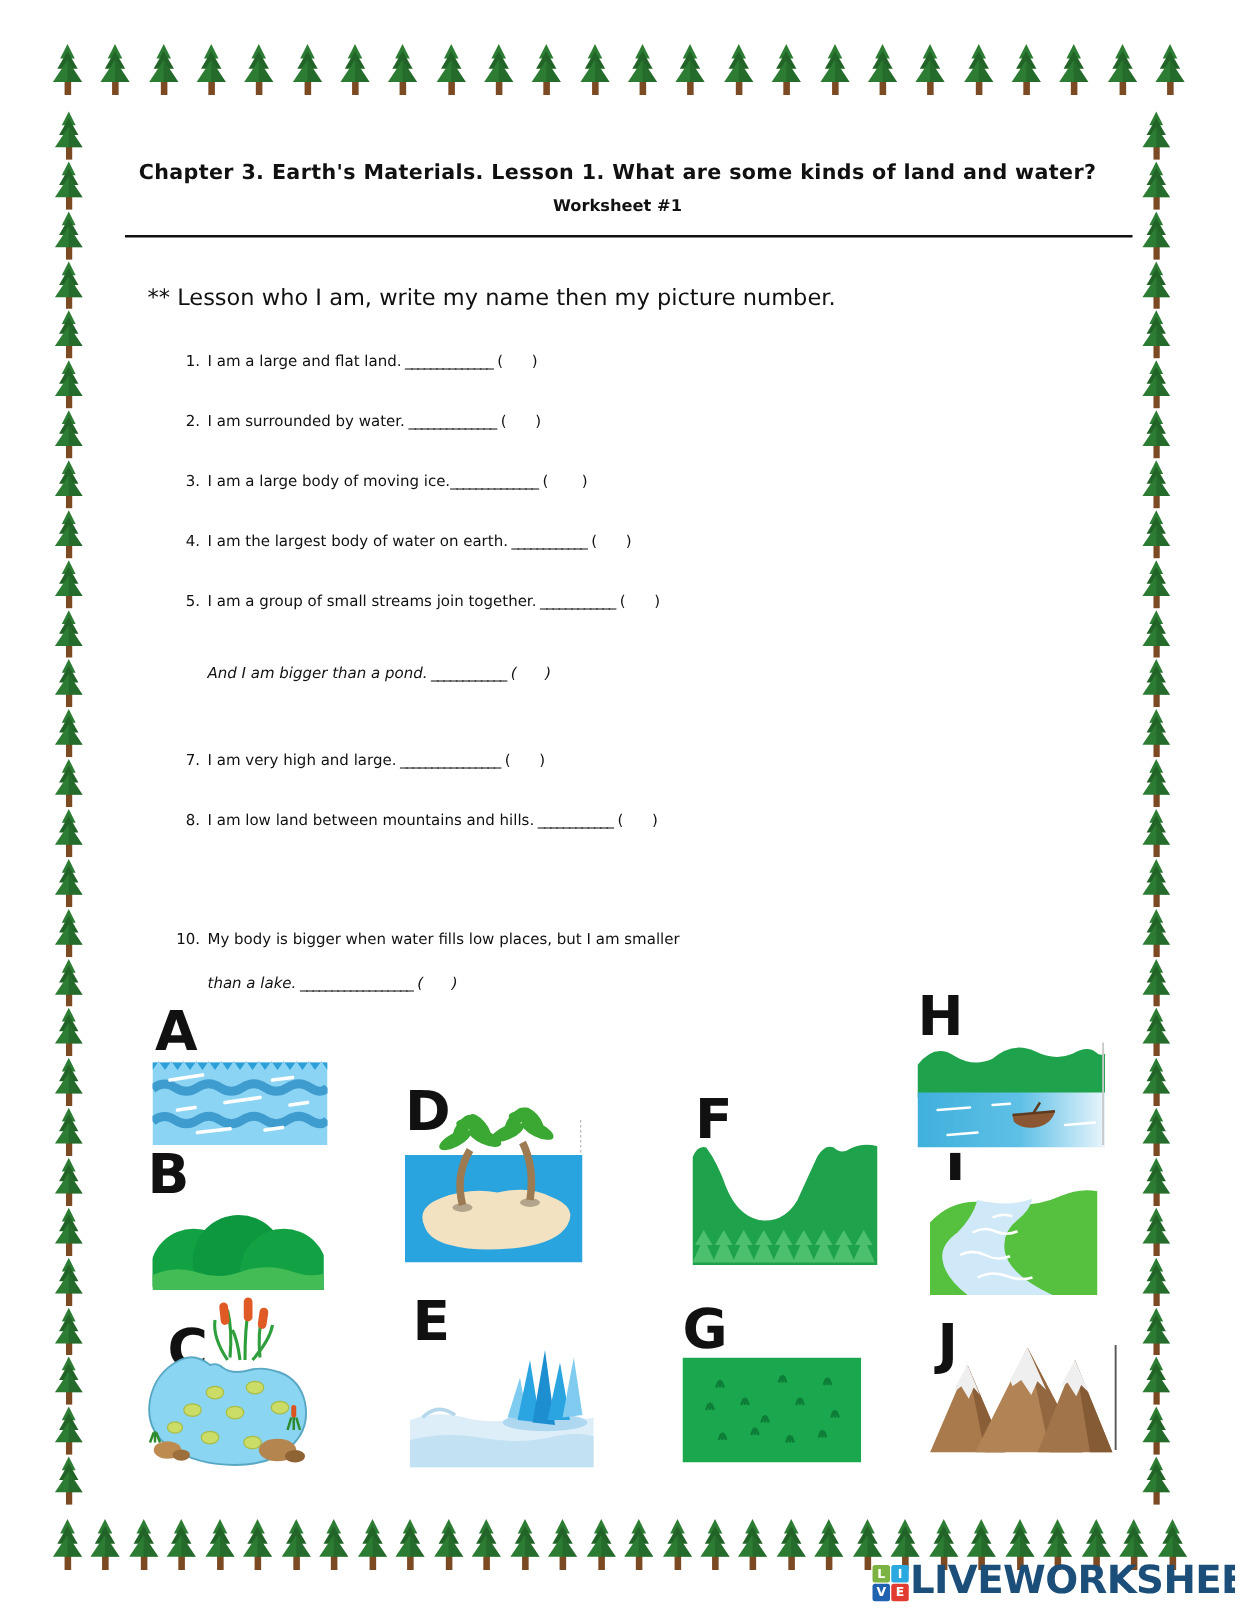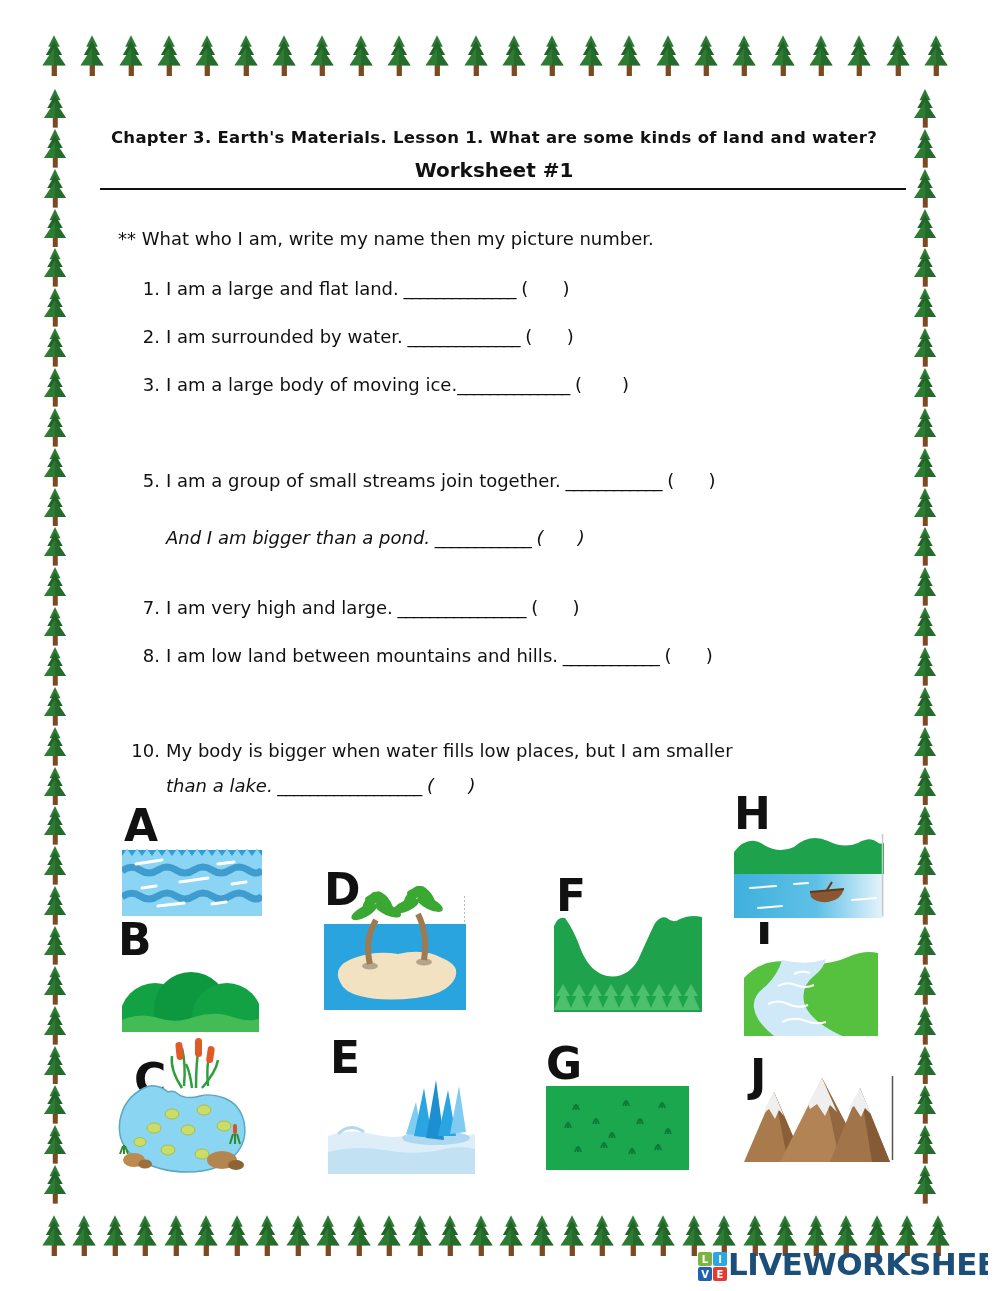--- a/index.html
+++ b/index.html
@@ -11,25 +11,25 @@
   #trees-bottom{left:40px;right:36px;top:1212px;height:44px;}
   .tree-col{position:absolute;display:flex;flex-direction:column;justify-content:space-between;width:32px;}
   #trees-left{left:40px;top:88px;height:1116px;}
   #trees-right{right:46px;top:88px;height:1116px;}
   .tree-row svg.tree{width:28px;height:46px;}
   .tree-col svg.tree{width:30px;height:40px;}
   
   .title1{position:absolute;left:60px;right:60px;top:128px;text-align:center;
           font-size:16.5px;font-weight:bold;letter-spacing:.3px;}
   .title2{position:absolute;left:60px;right:60px;top:158px;text-align:center;
-          font-size:20px;font-weight:bold;}
+          font-size:13px;font-weight:bold;}
   .hrule{position:absolute;left:100px;top:188px;width:806px;border-top:2.5px solid #111;}
   .instruction{position:absolute;left:118px;top:228px;font-size:18px;}
   
-  .q{position:absolute;left:118px;white-space:nowrap;font-size:18px;line-height:26px;}
+  .q{position:absolute;left:118px;white-space:nowrap;font-size:12px;line-height:26px;}
   .qnum{display:inline-block;width:42px;text-align:right;margin-right:6px;}
   .qline.cont{padding-left:48px;margin-top:9px;font-style:italic;}
   .blank{letter-spacing:-1px;}
   .paren{white-space:pre;}
   
   .plabel{position:absolute;font-size:44px;font-weight:bold;line-height:1;}
   svg.art{position:absolute;}
   
   .logo-grid{position:absolute;left:698px;top:1252px;display:grid;
              grid-template-columns:14px 14px;grid-template-rows:14px 14px;gap:1px;}
@@ -388,28 +388,29 @@
         <use href="#pine"></use>
       </svg>
       <svg viewBox="0 0 24 36" class="tree">
         <use href="#pine"></use>
       </svg>
     </div>
 
   <div class="title1">Chapter 3. Earth's Materials. Lesson 1. What are some kinds of land and water?</div>
   <div class="title2">Worksheet #1</div>
   <div class="hrule"></div>
-  <div class="instruction">** What who I am, write my name then my picture number.</div>
+  <div class="instruction">** Lesson who I am, write my name then my picture number.</div>
 
   <div class="q" style="top:276px"><span class="qnum">1.</span><span>I am a large and flat land.</span><span class="blank"> ______________</span><span class="paren"> (      )</span></div>
 
   <div class="q" style="top:324px"><span class="qnum">2.</span><span>I am surrounded by water.</span><span class="blank"> ______________</span><span class="paren"> (      )</span></div>
 
   <div class="q" style="top:372px"><span class="qnum">3.</span><span>I am a large body of moving ice.</span><span class="blank">______________</span><span class="paren"> (       )</span></div>
 
+  <div class="q" style="top:420px"><span class="qnum">4.</span><span>I am the largest body of water on earth.</span><span class="blank"> ____________</span><span class="paren"> (      )</span></div>
 
   <div class="q" style="top:468px"><span class="qnum">5.</span><span>I am a group of small streams join together.</span><span class="blank"> ____________</span><span class="paren"> (      )</span></div>
 
   <div class="q" style="top:516px">
     <div class="qline cont"><span>And I am bigger than a pond.</span><span class="blank"> ____________</span><span class="paren"> (      )</span></div>
   </div>
 
   <div class="q" style="top:595px"><span class="qnum">7.</span><span>I am very high and large.</span><span class="blank"> ________________</span><span class="paren"> (      )</span></div>
 
   <div class="q" style="top:643px"><span class="qnum">8.</span><span>I am low land between mountains and hills.</span><span class="blank"> ____________</span><span class="paren"> (      )</span></div>

